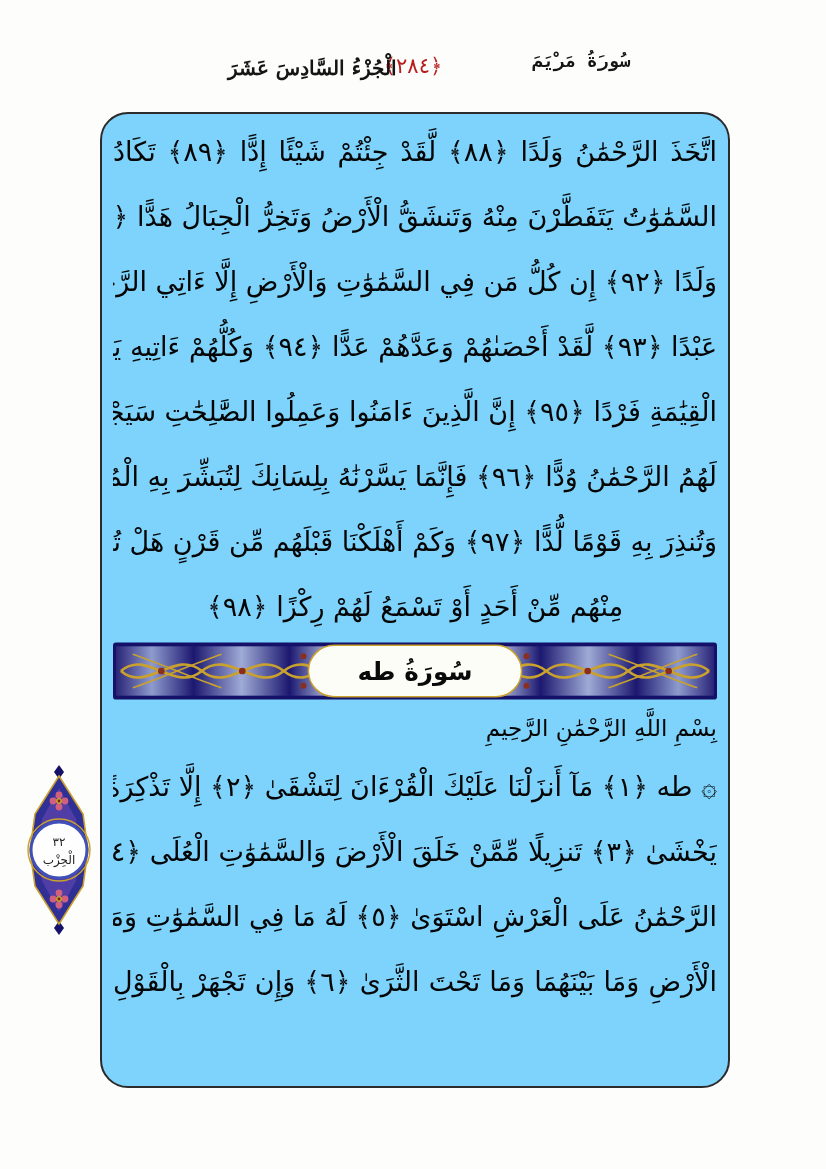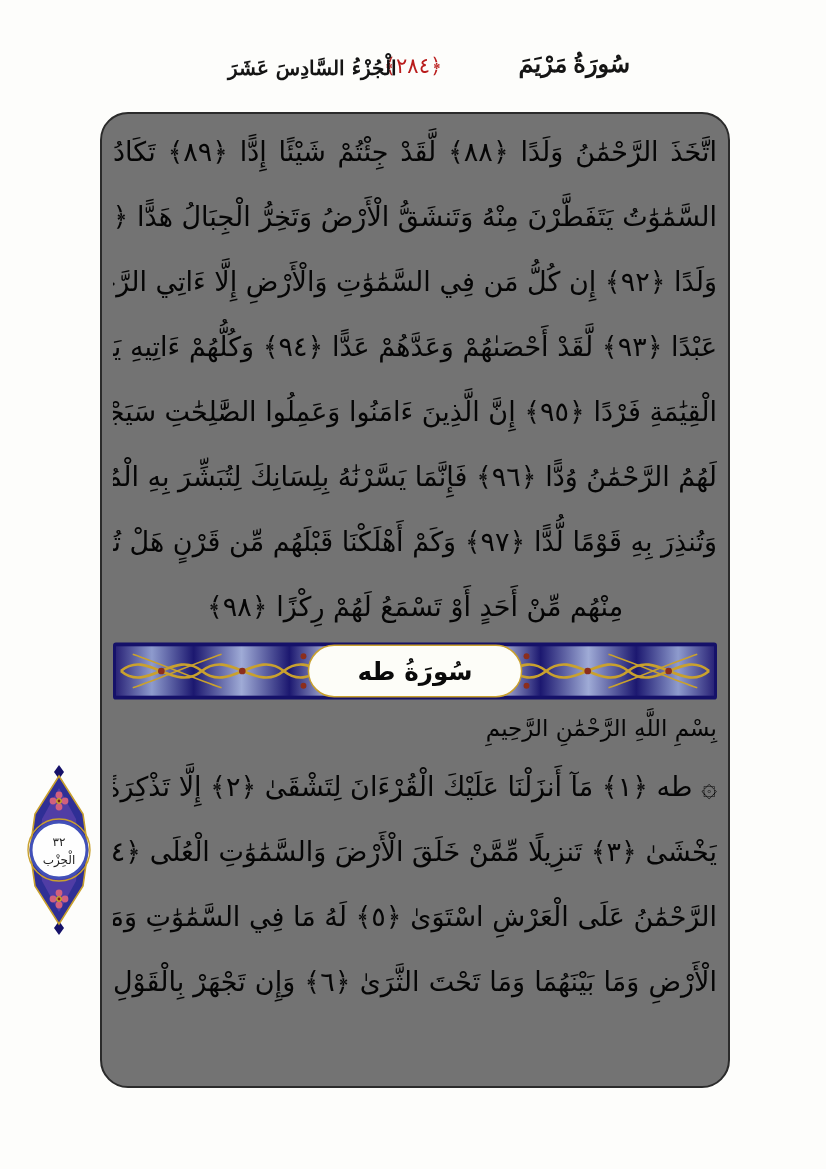--- a/index.html
+++ b/index.html
@@ -11,43 +11,43 @@
     width:826px; height:1169px;
     background:#fdfdfb;
     overflow:hidden;
     direction:rtl;
   }
 
   
   .running-header { position:absolute; top:46px; left:0; right:0; height:42px; }
   .hdr-surah {
     position:absolute; top:4px; right:196px;
-    font-family:Liberation Serif, serif;
-    font-size:24px; font-weight:bold; color:#151515;
+    font-family:Liberation Mono, monospace;
+    font-size:18px; font-weight:bold; color:#151515;
     letter-spacing:-1px;
   }
   .hdr-page {
     position:absolute; top:8px; left:0; right:0;
     text-align:center; font-size:21px; color:#b91c1c;
   }
   .hdr-juz {
     position:absolute; top:10px; left:228px;
     font-family:"DejaVu Serif", serif;
     font-size:20px; font-weight:bold; color:#151515;
     letter-spacing:-1px;
   }
 
   
   .text-frame {
     position:absolute; top:112px; left:100px;
     width:630px; height:976px;
     border:2px solid #2b2b2b;
     border-radius:28px;
     padding:5px 11px 0 11px;
-    background:#737373;
+    background:#7dd3fc;
   }
 
   .q-line {
     direction:rtl;
     font-size:27px;
     line-height:65px;
     height:65px;
     white-space:nowrap;
     overflow:hidden;
     text-align:justify;

